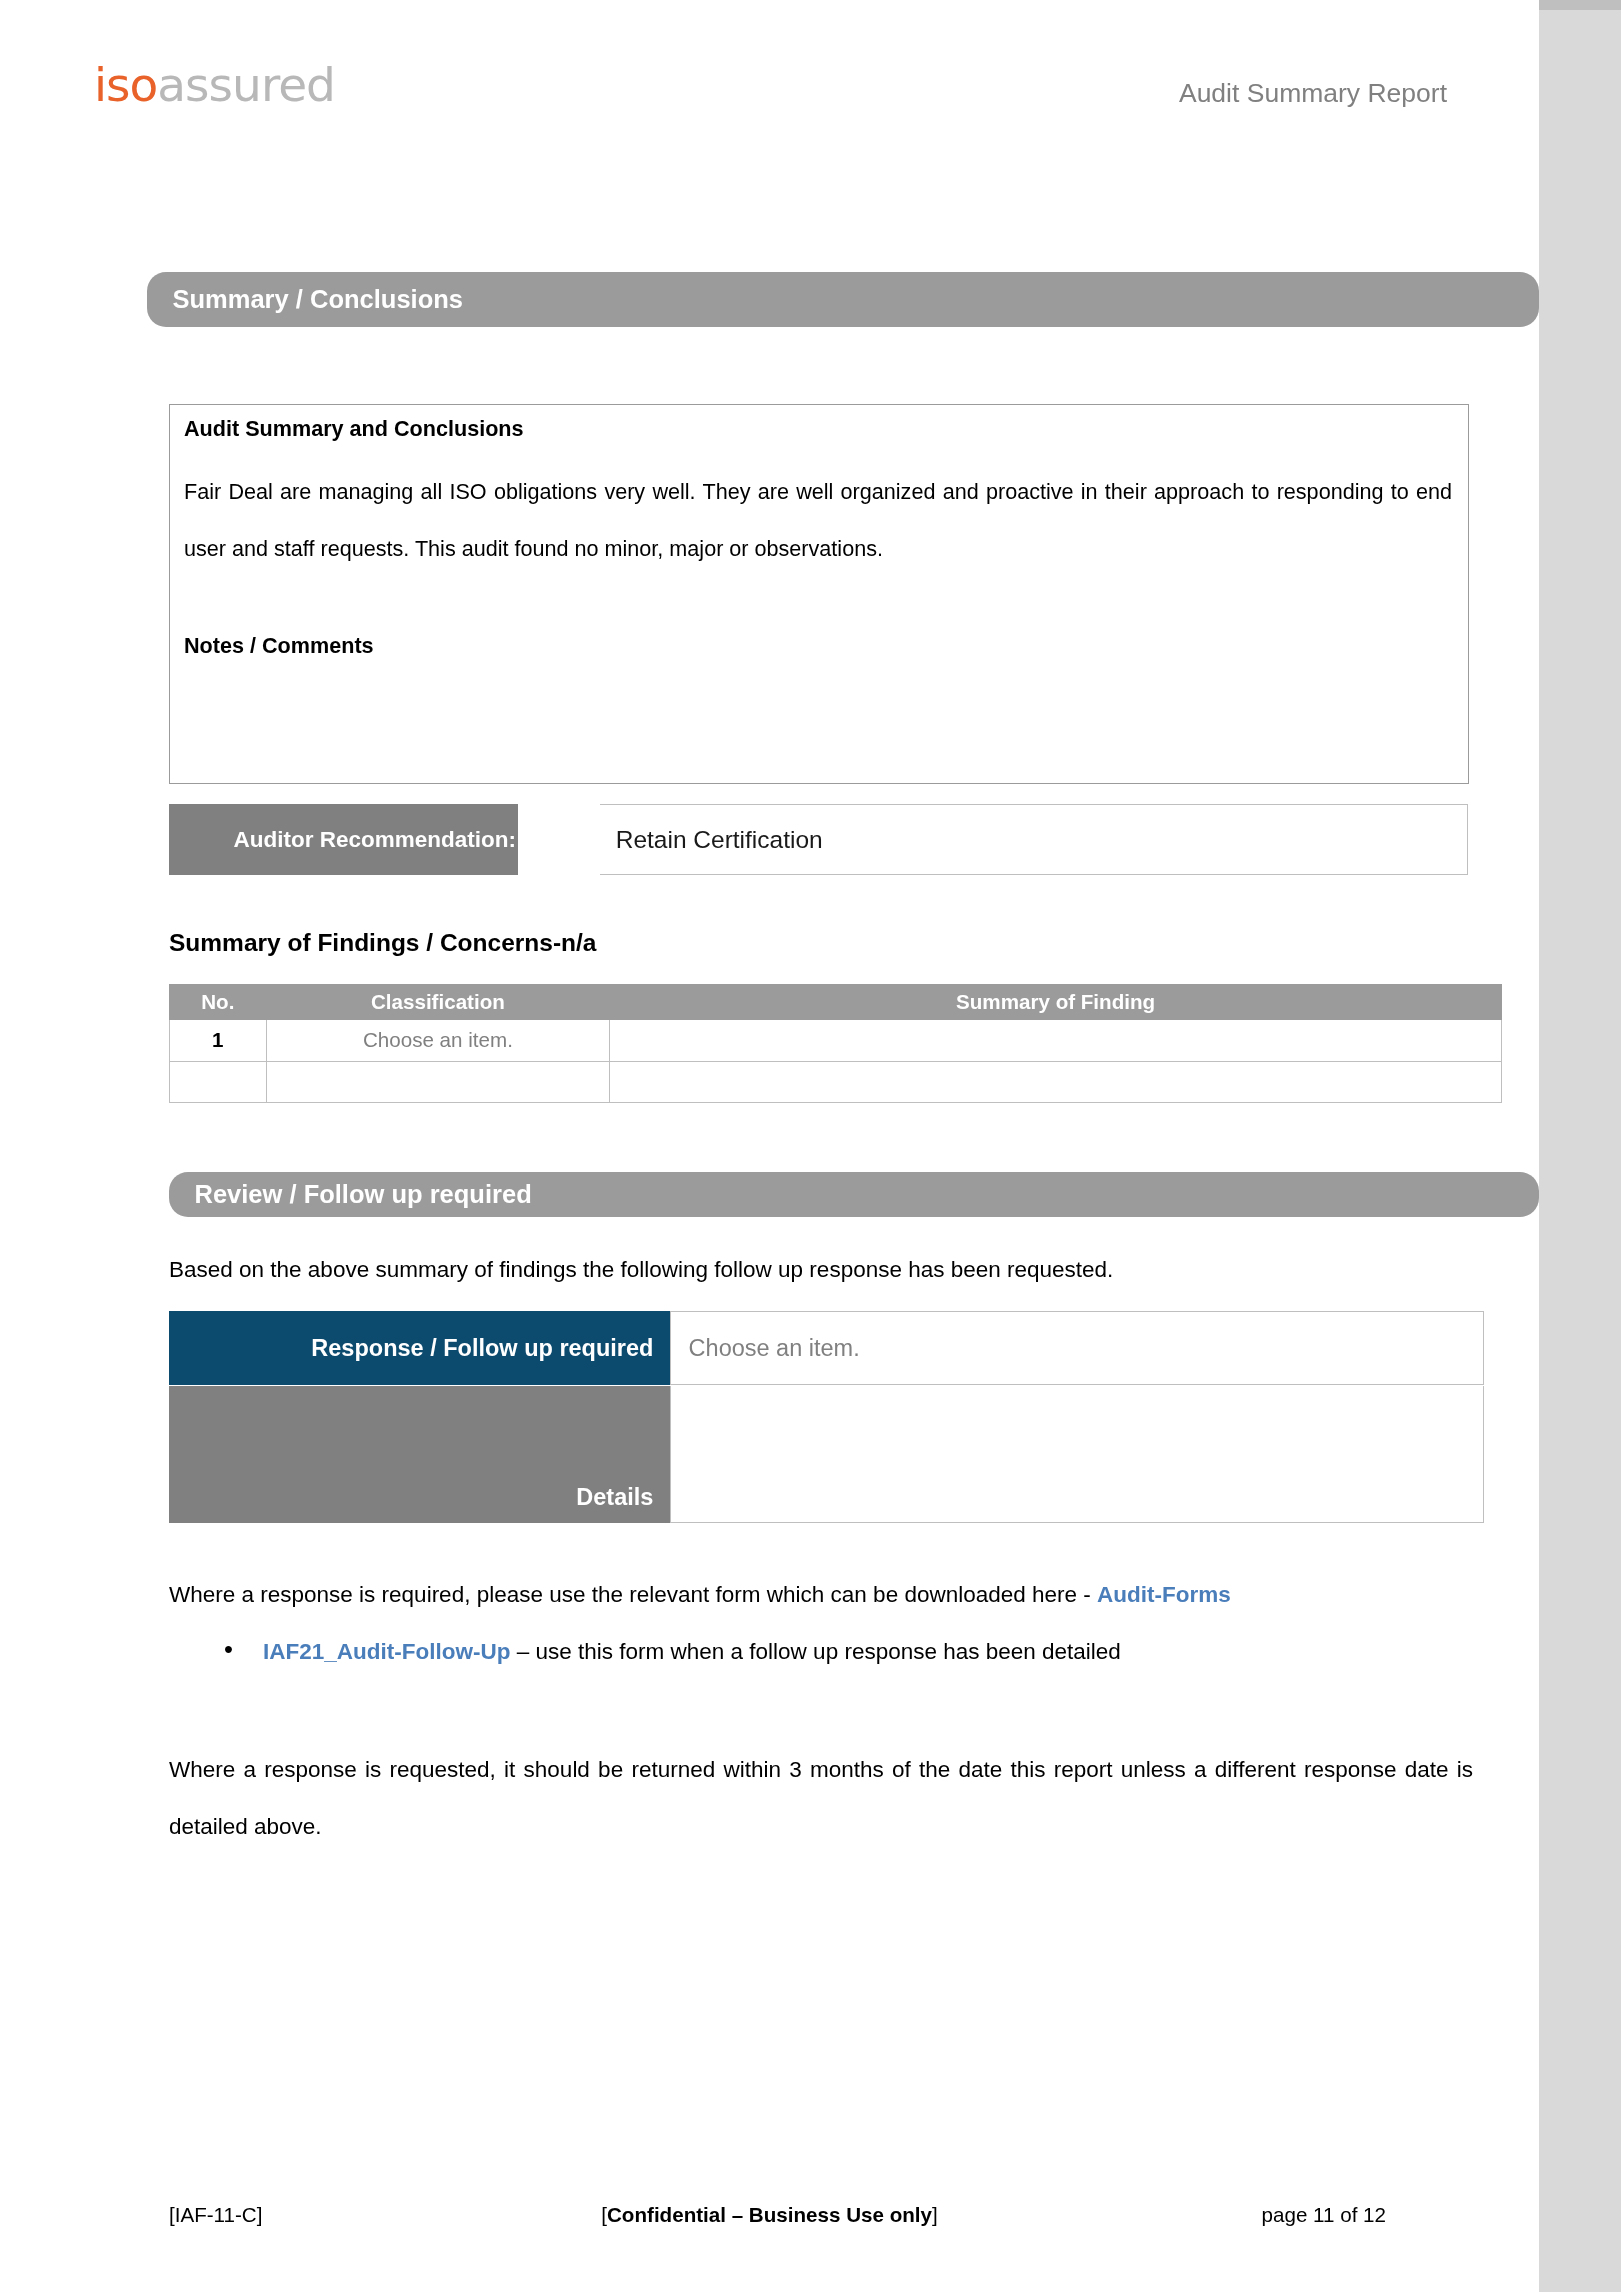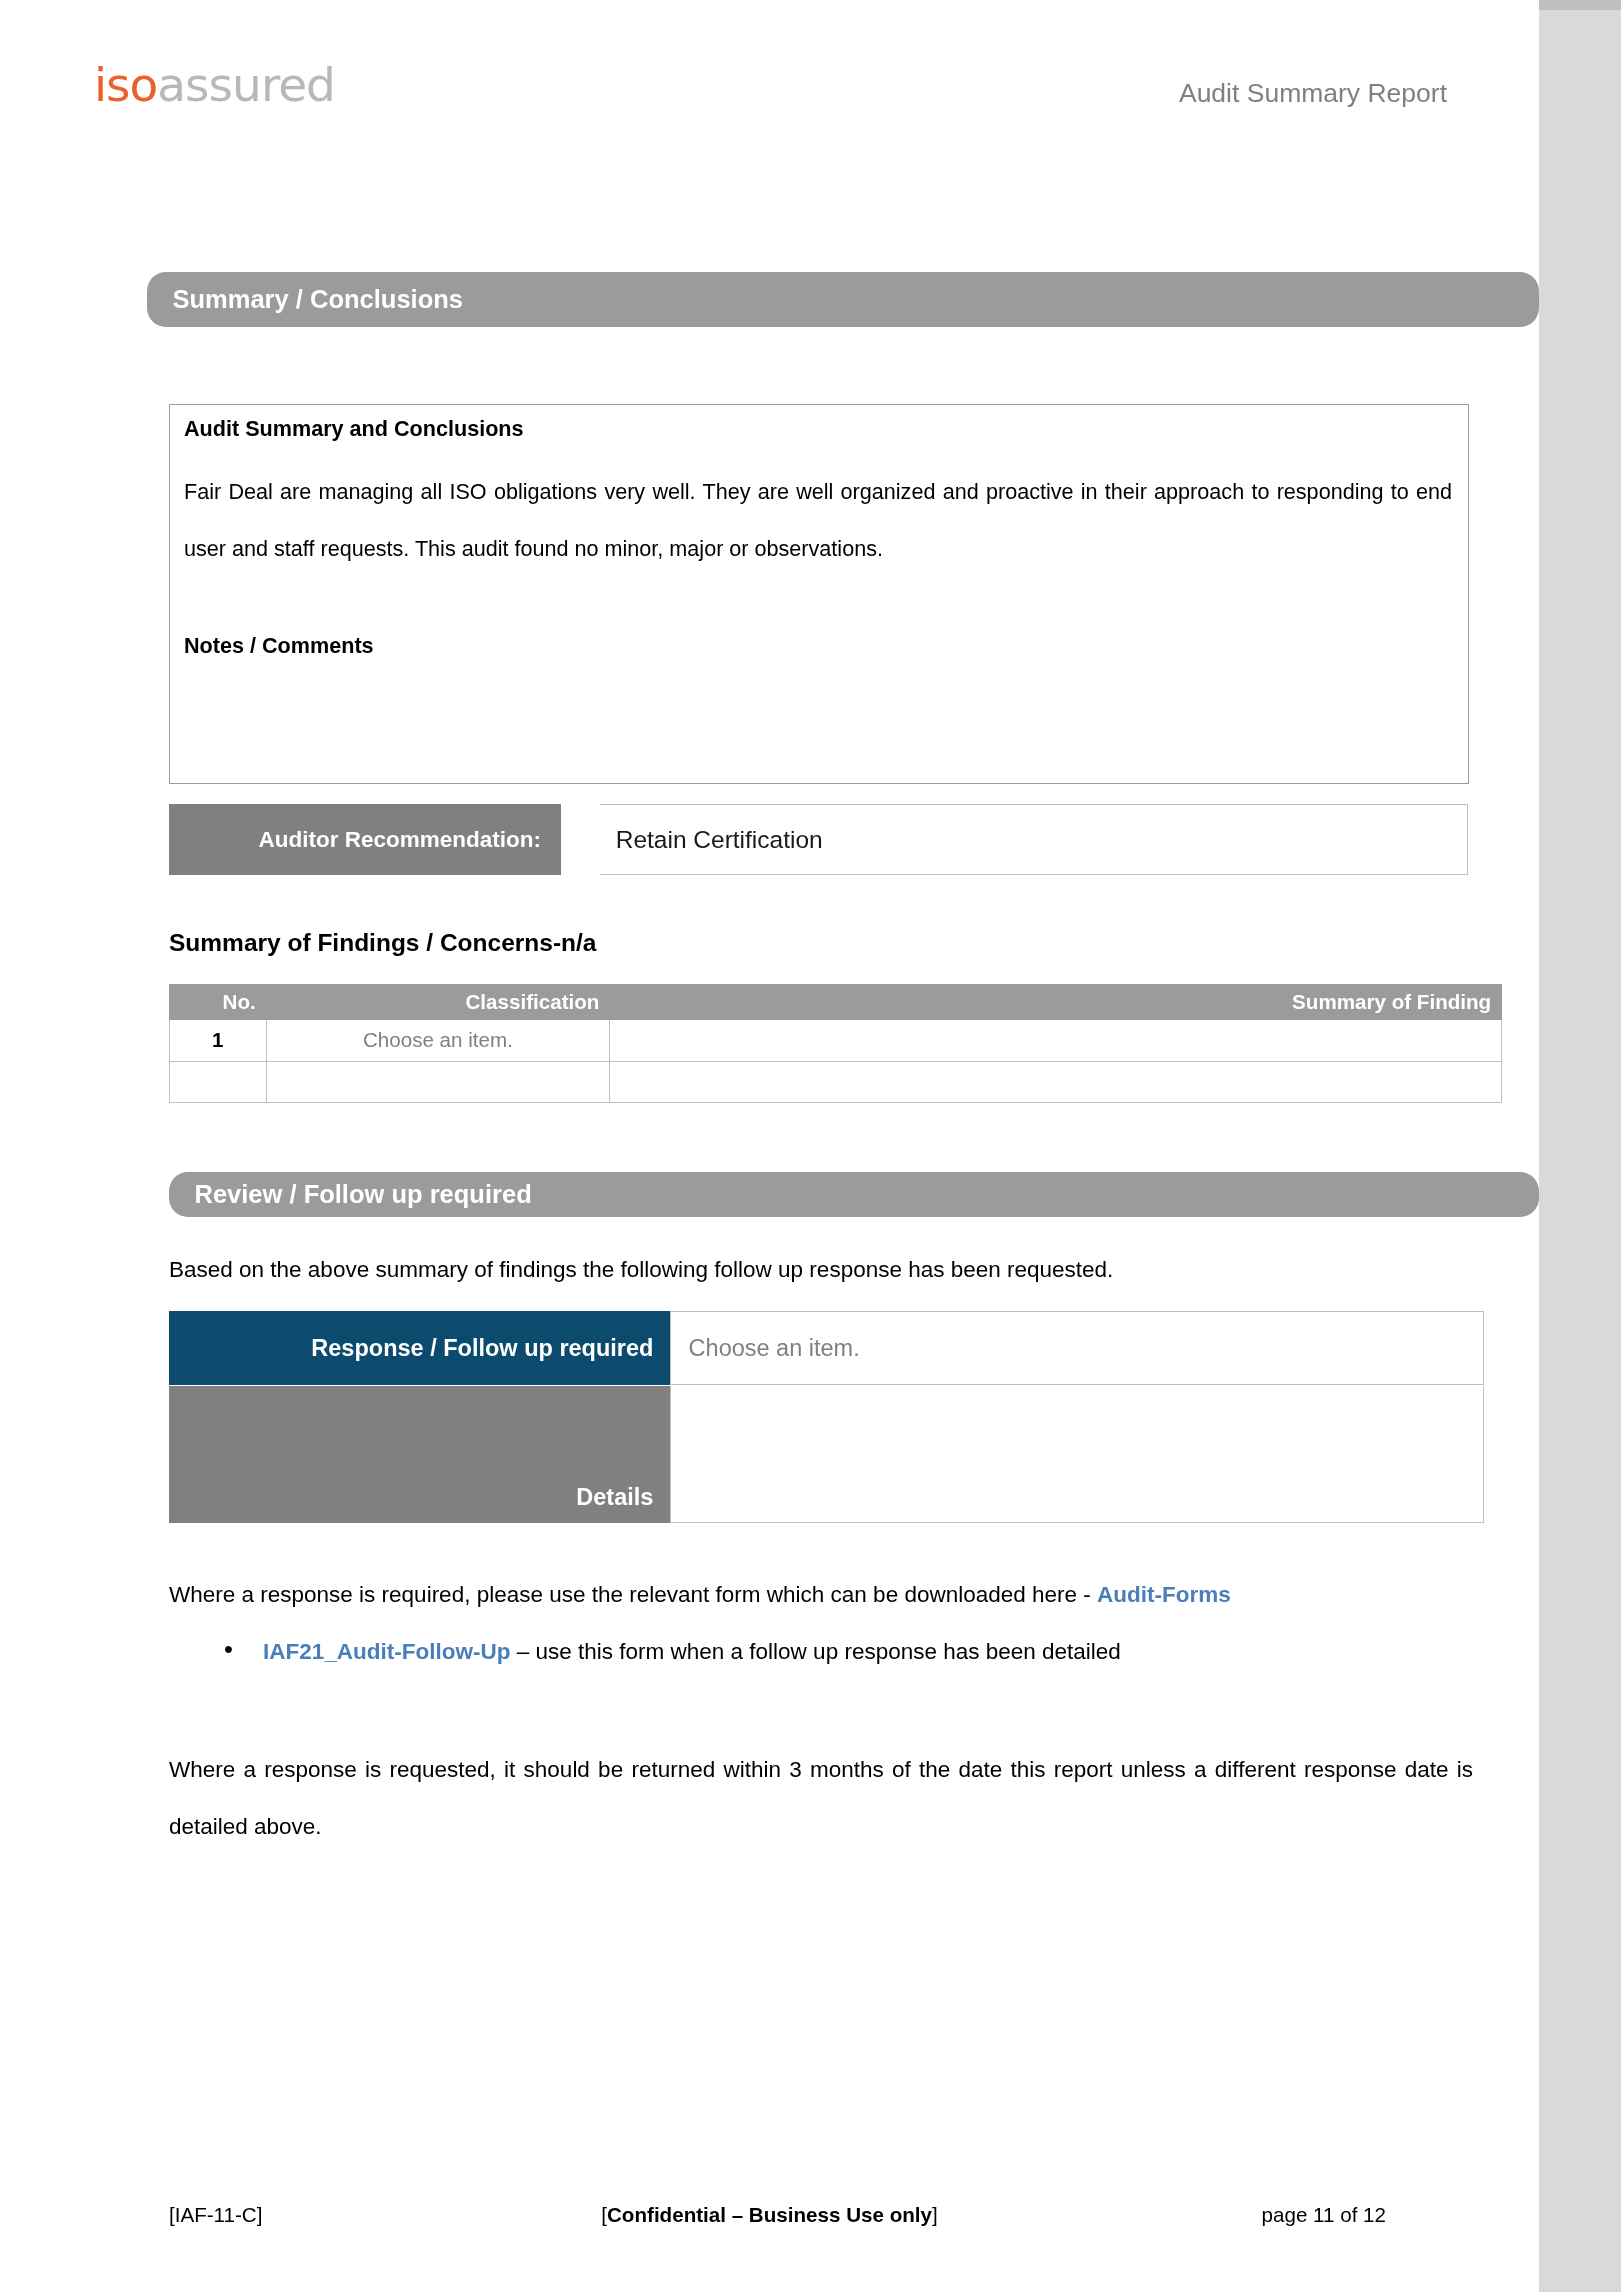--- a/index.html
+++ b/index.html
@@ -106,30 +106,30 @@
     left: 184px;
     top: 633px;
     font-size: 21.6px;
     font-weight: bold;
   }
 
   .rec-label {
     position: absolute;
     left: 169px;
     top: 804px;
-    width: 392px;
+    width: 349px;
     height: 71px;
     background: #808080;
     color: #ffffff;
     font-size: 22.5px;
     font-weight: bold;
     display: flex;
     align-items: center;
     justify-content: flex-end;
-    padding-right: 20px;
+    padding-right: 2px;
     box-sizing: border-box;
   }
   .rec-value {
     position: absolute;
     left: 600px;
     top: 804px;
     width: 868px;
     height: 71px;
     border: 1.5px solid #bfbfbf;
     border-left: none;
@@ -155,21 +155,21 @@
     left: 169px;
     top: 984px;
     width: 1333px;
     border-collapse: collapse;
     font-size: 20.6px;
   }
   .findings-table th {
     background: #9b9b9b;
     color: #ffffff;
     font-weight: bold;
-    text-align: right;
+    text-align: center;
     padding: 4.9px 9.8px;
     border: 1px solid #9b9b9b;
     font-size: 20.6px;
   }
   .findings-table td {
     border: 1px solid #bfbfbf;
     padding: 4.9px 9.8px;
     height: 31px;
     font-size: 20.6px;
   }

